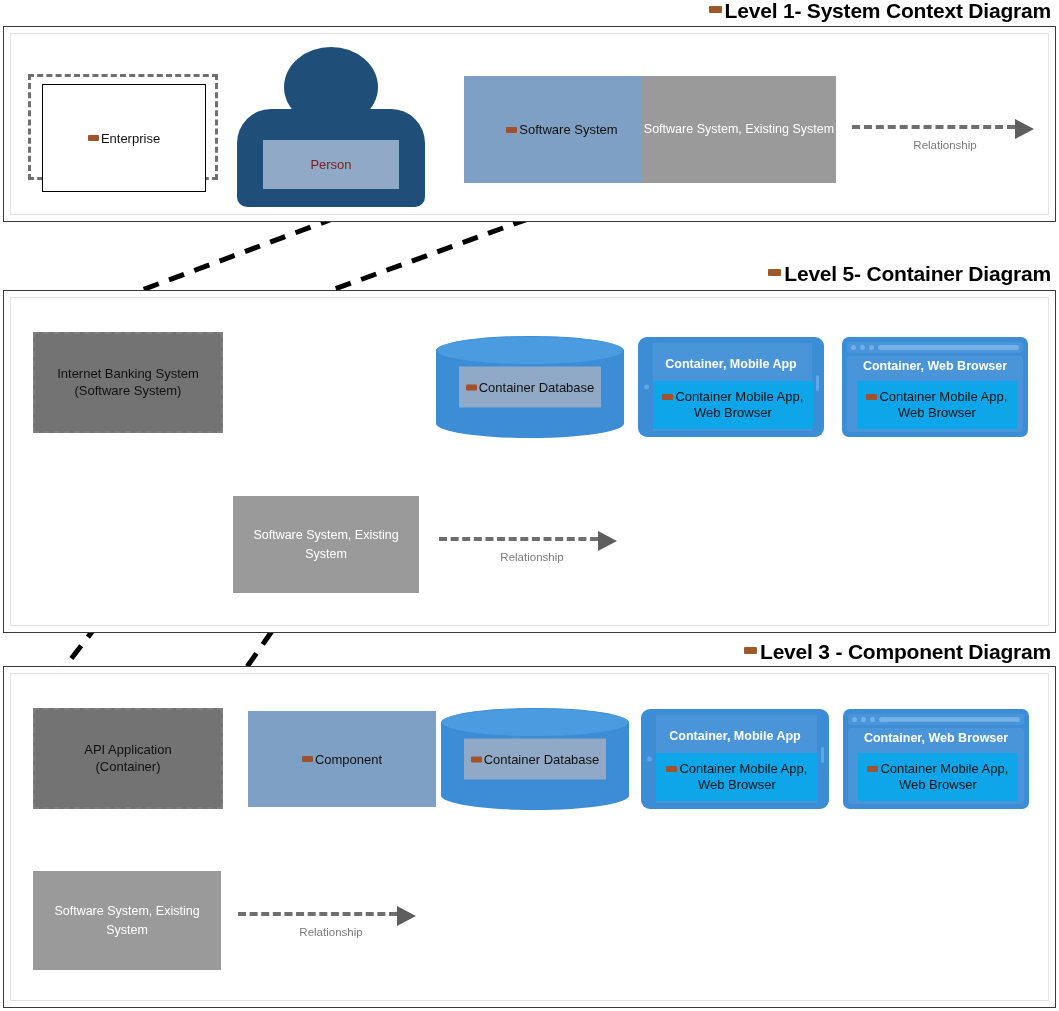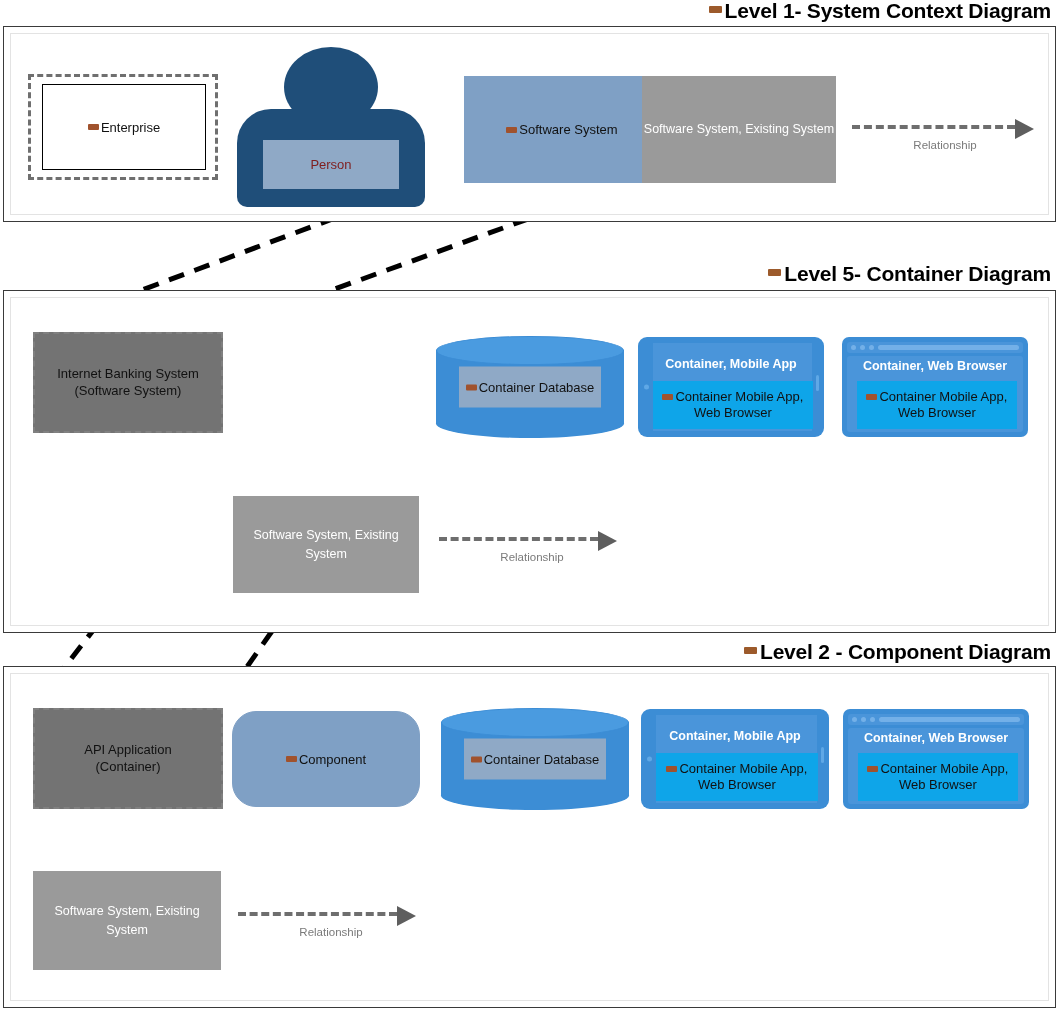--- a/index.html
+++ b/index.html
@@ -200,21 +200,21 @@
 
   <div class="level-title" style="right:8px;top:-1px;">
     <span class="title-bullet"></span>
     <span>Level 1- System Context Diagram</span>
   </div>
 
   <div class="panel" style="left:3px;top:26px;width:1053px;height:196px;">
     <div class="panel-inner"></div>
 
     <div class="shape enterprise-outer" style="left:24px;top:47px;width:190px;height:106px;"></div>
-    <div class="shape enterprise-inner" style="left:38px;top:57px;width:164px;height:86px;">
+    <div class="shape enterprise-inner" style="left:38px;top:57px;width:164px;height:108px;">
       <span class="lbl">
         <span class="bul"></span>
         <span>Enterprise</span>
       </span>
     </div>
 
     <div class="person" style="left:233px;top:20px;width:188px;height:160px;">
       <div class="head"></div>
       <div class="body"></div>
       <div class="cap">
@@ -316,36 +316,36 @@
 
     <div class="rel" style="left:435px;top:240px;width:186px;height:40px;">
       <div class="line" style="width:159px;"></div>
       <div class="head" style="left:159px;"></div>
       <div class="rel-lbl">Relationship</div>
     </div>
   </div>
 
   <div class="level-title" style="right:8px;top:640px;">
     <span class="title-bullet"></span>
-    <span>Level 2 - Component Diagram</span>
+    <span>Level 3 - Component Diagram</span>
   </div>
 
   <div class="panel" style="left:3px;top:666px;width:1053px;height:342px;">
     <div class="panel-inner"></div>
 
     <div class="shape dashed-box" style="left:29px;top:41px;width:190px;height:101px;">
       <span class="lbl-multi">
         <span>
           <span>API Application</span><br>
           <span>(Container)</span>
         </span>
       </span>
     </div>
 
-    <div class="shape blue-box" style="left:228px;top:44px;width:188px;height:96px;border-radius:24px;">
+    <div class="shape blue-box" style="left:244px;top:44px;width:188px;height:96px;">
       <span class="lbl">
         <span class="bul"></span>
         <span>Component</span>
       </span>
     </div>
 
     <div class="cyl" style="left:437px;top:41px;width:188px;height:102px;">
       <div class="bot"></div>
       <div class="body"></div>
       <div class="top"></div>

